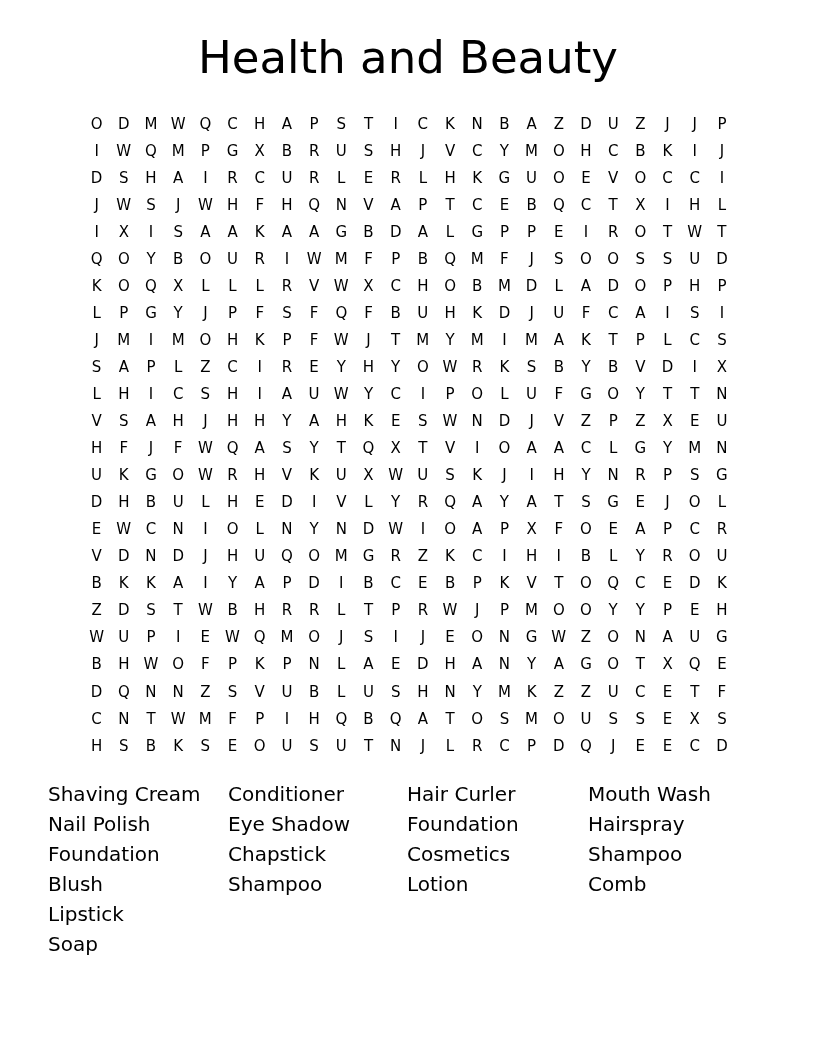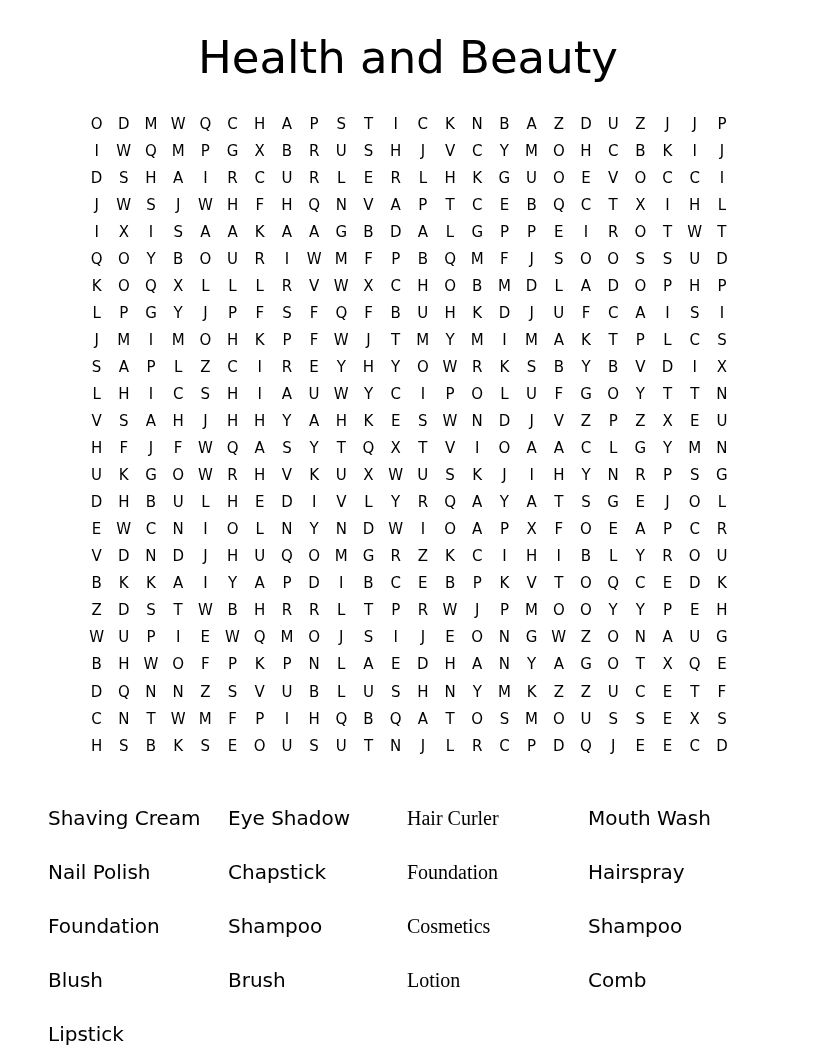--- a/index.html
+++ b/index.html
@@ -56,28 +56,27 @@
     top: 779px;
     display: flex;
     flex-direction: row;
   }
   .word-col {
     display: flex;
     flex-direction: column;
   }
   .word-col:nth-child(1) { width: 180px; }
   .word-col:nth-child(2) { width: 179px; }
-  .word-col:nth-child(3) { width: 181px; font-family: Liberation Serif, serif; }
+  .word-col:nth-child(3) { width: 181px; }
   .word-col:nth-child(4) { width: 180px; }
   .word {
     font-size: 20px;
     line-height: 30px;
     white-space: nowrap;
     color: #000000;
-    margin-top: 24px;
   }
 </style>
 </head>
 <body>
 
 <div class="page">
   <h1 class="title">Health and Beauty</h1>
   <div class="grid" id="grid">
       <div class="cell">O</div>
       <div class="cell">D</div>
@@ -659,24 +658,24 @@
   <div class="words" id="words">
       <div class="word-col">
         <div class="word">Shaving Cream</div>
         <div class="word">Nail Polish</div>
         <div class="word">Foundation</div>
         <div class="word">Blush</div>
         <div class="word">Lipstick</div>
         <div class="word">Soap</div>
       </div>
       <div class="word-col">
+        <div class="word">Conditioner</div>
         <div class="word">Eye Shadow</div>
         <div class="word">Chapstick</div>
         <div class="word">Shampoo</div>
-        <div class="word">Brush</div>
       </div>
       <div class="word-col">
         <div class="word">Hair Curler</div>
         <div class="word">Foundation</div>
         <div class="word">Cosmetics</div>
         <div class="word">Lotion</div>
       </div>
       <div class="word-col">
         <div class="word">Mouth Wash</div>
         <div class="word">Hairspray</div>

